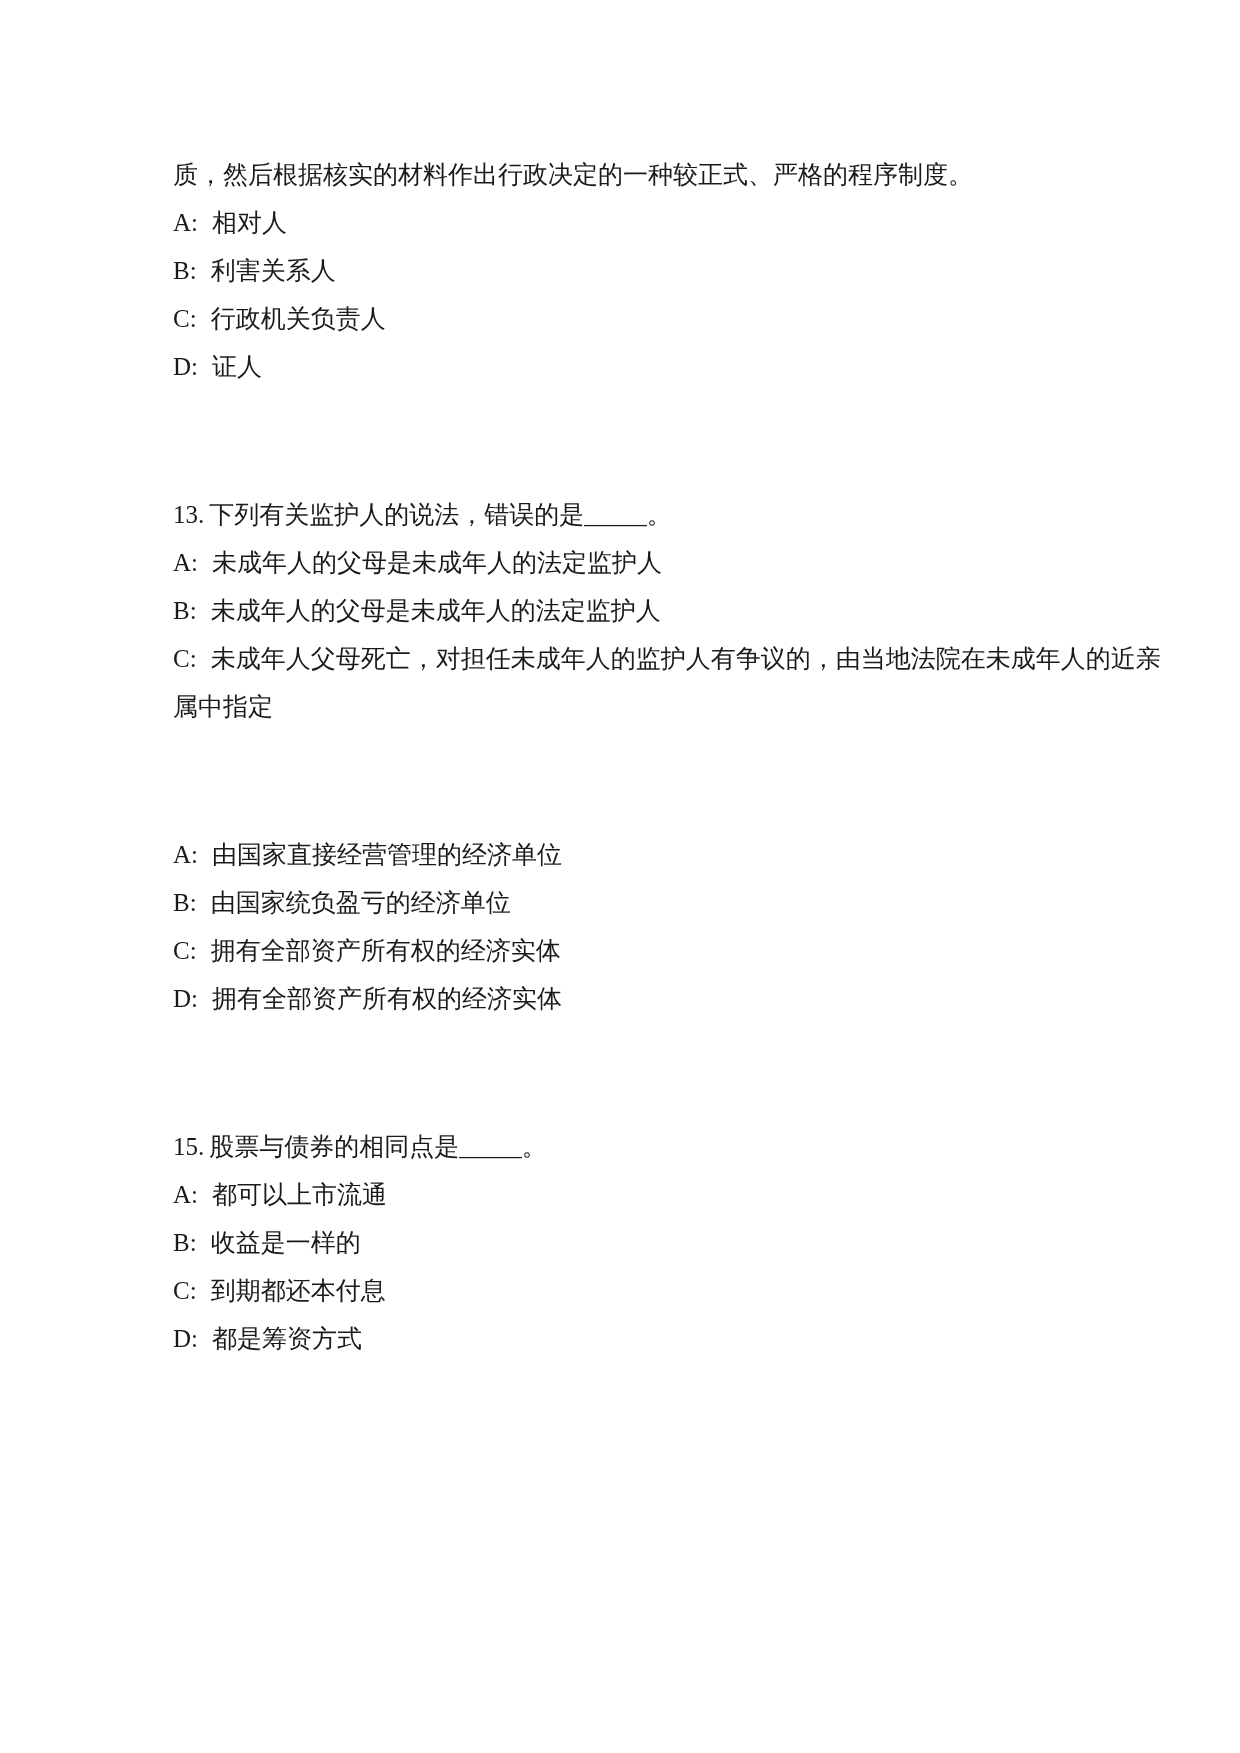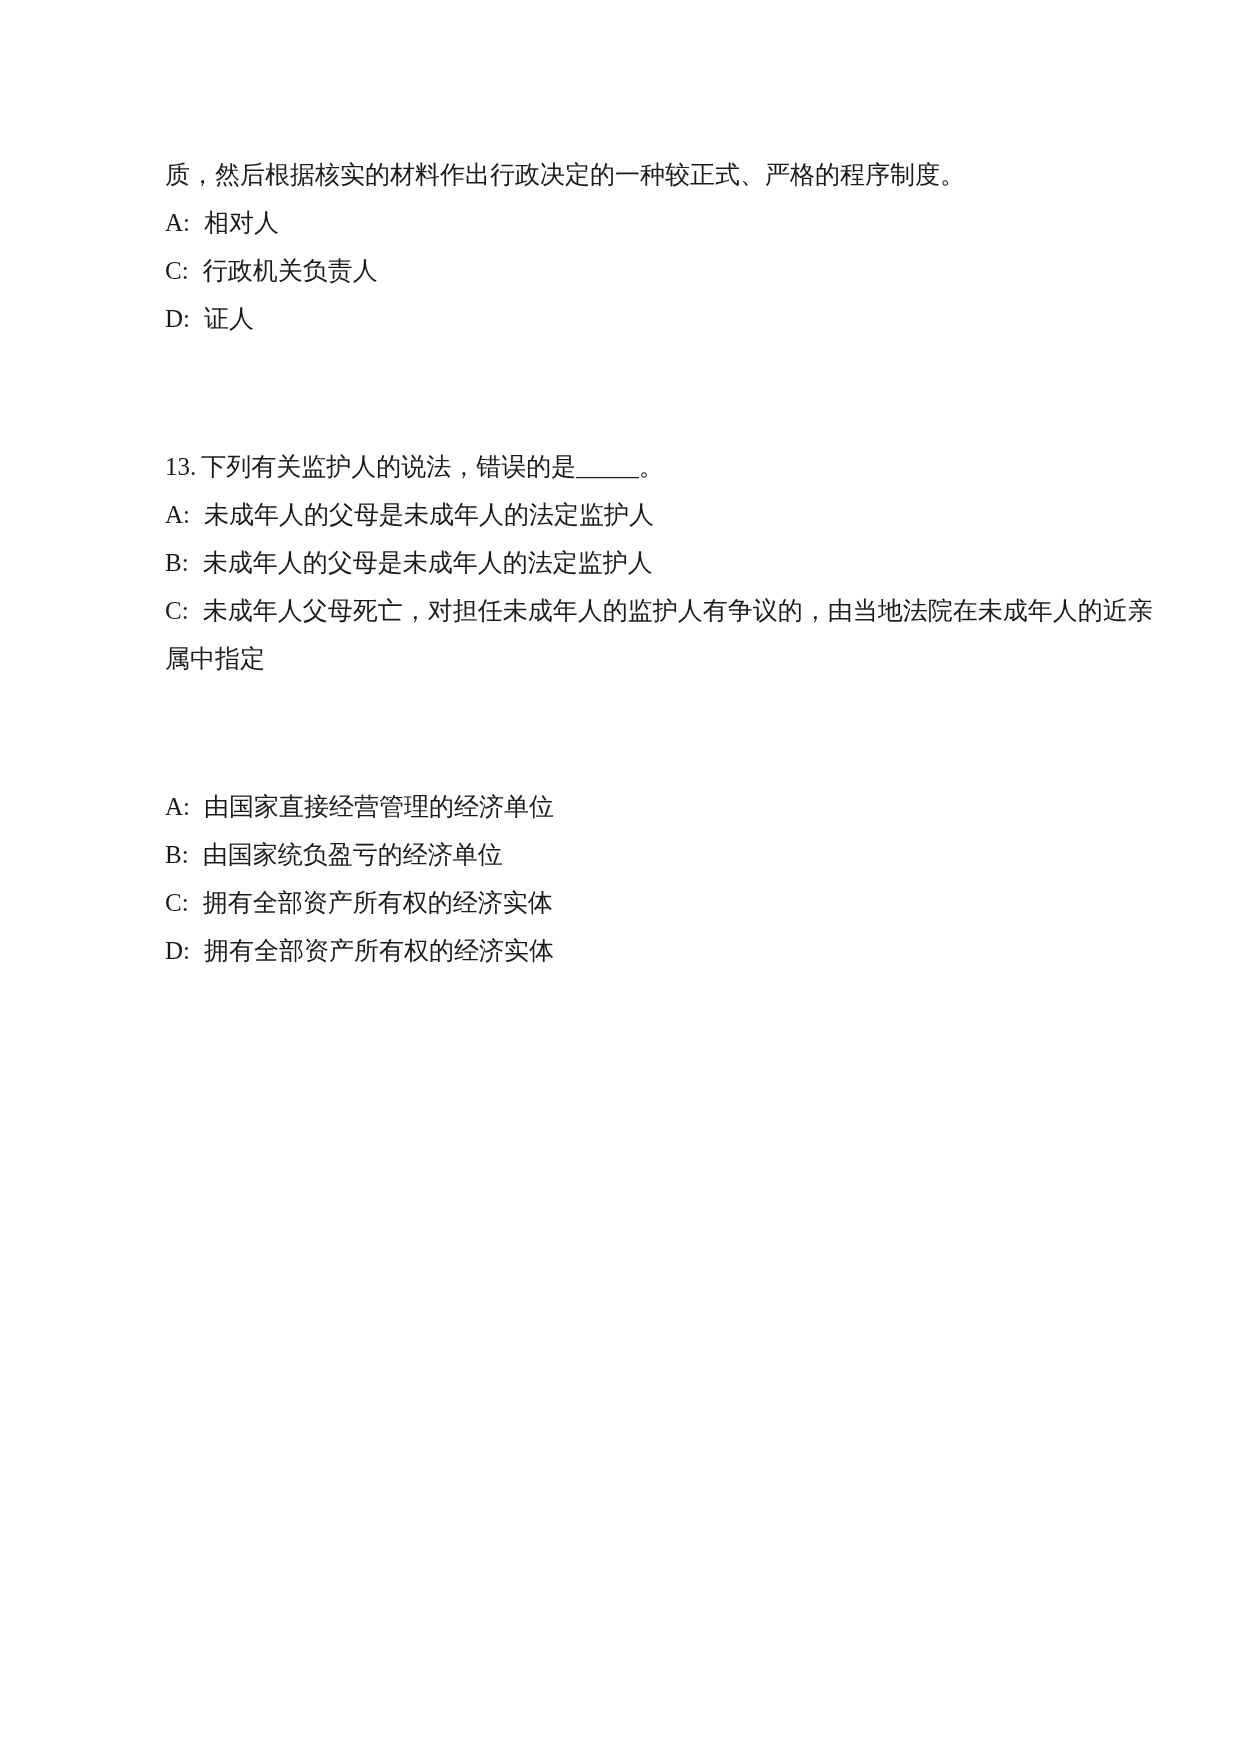--- a/index.html
+++ b/index.html
@@ -12,20 +12,21 @@
     width: 1240px;
     height: 1753px;
     background: #ffffff;
     overflow: hidden;
     font-family: "Liberation Serif", "DejaVu Serif", serif;
     color: #1a1a1a;
     font-size: 25px;
   }
   .content {
     padding: 151px 64px 0 165px;
+    margin-left: 8px;
   }
   p.line {
     margin: 0;
     line-height: 48px;
     text-align: left;
     word-break: break-all;
   }
   .opt-label {
     margin-right: 14px;
   }
@@ -38,33 +39,41 @@
 </style>
 </head>
 <body>
 
 <div class="page">
   <div class="content">
 
     <div class="intro">
       <p class="line">质，然后根据核实的材料作出行政决定的一种较正式、严格的程序制度。</p>
       <p class="line"><span class="opt-label">A:</span><span>相对人</span></p>
+      <p class="line"><span class="opt-label">B:</span><span>利害关系人</span></p>
       <p class="line"><span class="opt-label">C:</span><span>行政机关负责人</span></p>
       <p class="line"><span class="opt-label">D:</span><span>证人</span></p>
     </div>
 
     <div class="question">
       <p class="line"><span class="q-num">13.</span><span>下列有关监护人的说法，错误的是_____。</span></p>
       <p class="line"><span class="opt-label">A:</span><span>未成年人的父母是未成年人的法定监护人</span></p>
       <p class="line"><span class="opt-label">B:</span><span>未成年人的父母是未成年人的法定监护人</span></p>
       <p class="line"><span class="opt-label">C:</span><span>未成年人父母死亡，对担任未成年人的监护人有争议的，由当地法院在未成年人的近亲属中指定</span></p>
     </div>
 
     <div class="question">
       <p class="line"><span class="opt-label">A:</span><span>由国家直接经营管理的经济单位</span></p>
       <p class="line"><span class="opt-label">B:</span><span>由国家统负盈亏的经济单位</span></p>
       <p class="line"><span class="opt-label">C:</span><span>拥有全部资产所有权的经济实体</span></p>
       <p class="line"><span class="opt-label">D:</span><span>拥有全部资产所有权的经济实体</span></p>
     </div>
 
+    <div class="question">
+      <p class="line"><span class="q-num">15.</span><span>股票与债券的相同点是_____。</span></p>
+      <p class="line"><span class="opt-label">A:</span><span>都可以上市流通</span></p>
+      <p class="line"><span class="opt-label">B:</span><span>收益是一样的</span></p>
+      <p class="line"><span class="opt-label">C:</span><span>到期都还本付息</span></p>
+      <p class="line"><span class="opt-label">D:</span><span>都是筹资方式</span></p>
+    </div>
 
   </div>
 </div>
 
 </body></html>

